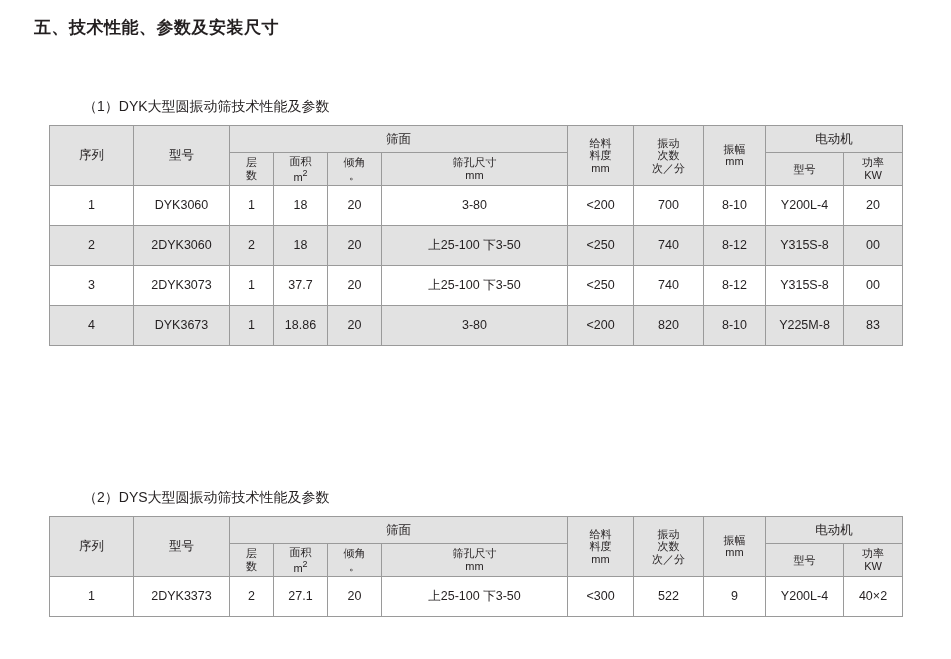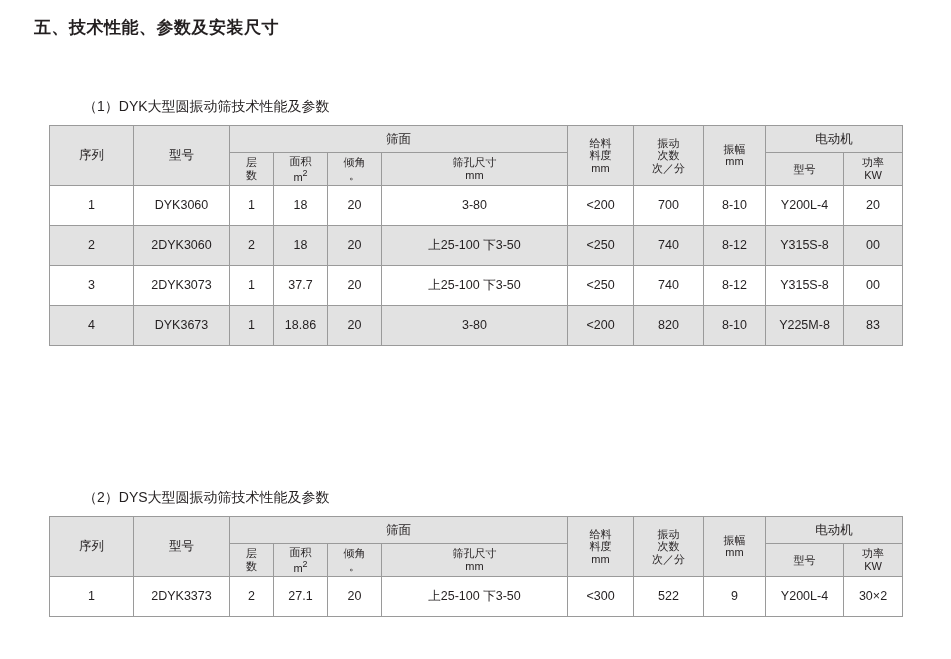--- a/index.html
+++ b/index.html
@@ -283,19 +283,19 @@
           <td>1</td>
           <td>2DYK3373</td>
           <td>2</td>
           <td>27.1</td>
           <td>20</td>
           <td>上25-100 下3-50</td>
           <td>&lt;300</td>
           <td>522</td>
           <td>9</td>
           <td>Y200L-4</td>
-          <td>30×2</td>
+          <td>40×2</td>
         </tr>
       </tbody>
     </table>
   </div>
 
 </div>
 
 </body></html>

